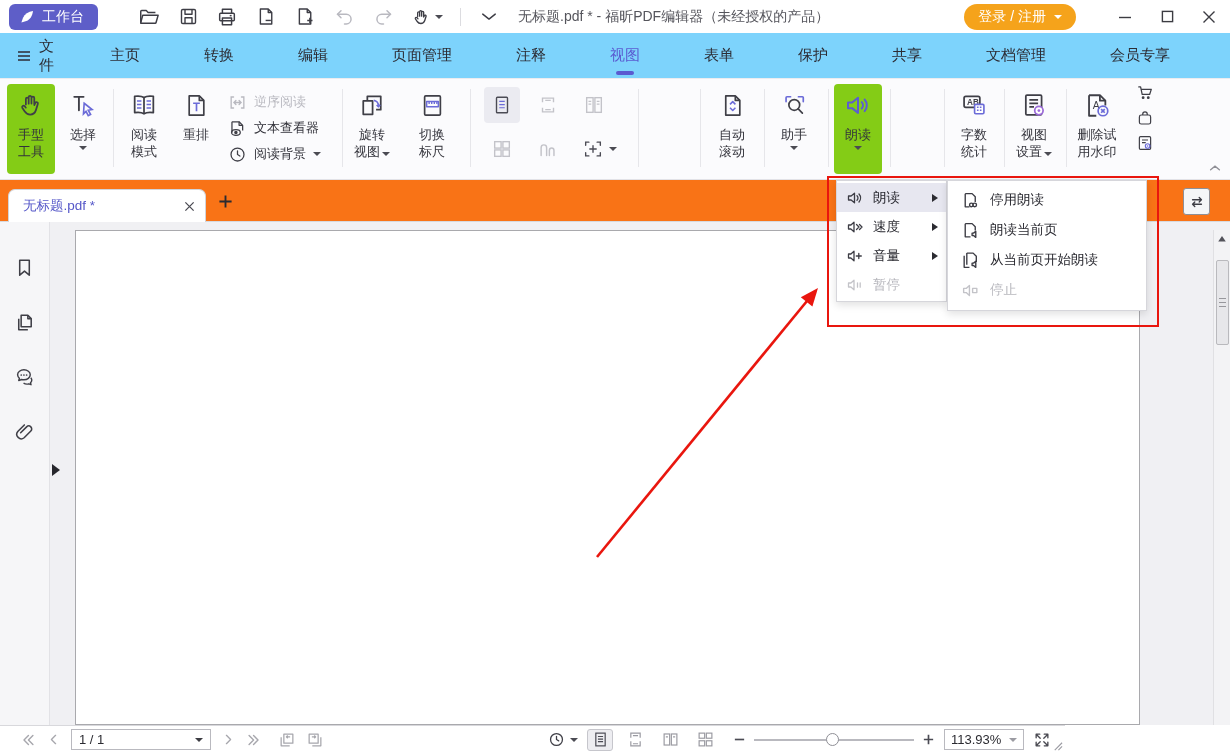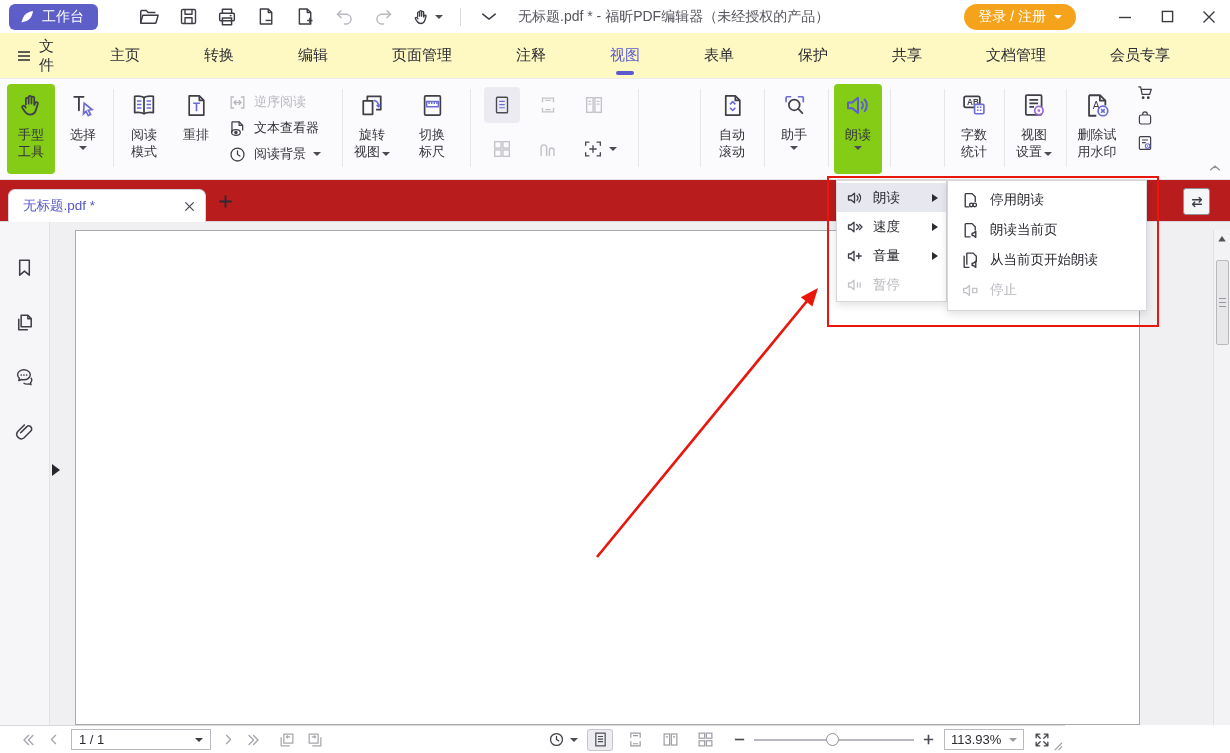--- a/index.html
+++ b/index.html
@@ -14,21 +14,21 @@
   .tb-ic { width:30px; height:26px; display:flex; align-items:center; justify-content:center; border-radius:4px; color:#3d3d45; }
   .tb-ic.dis { color:#b9b9c0; }
   .tb-sep { width:1px; height:18px; background:#dcdce0; margin:0 4px; }
   .tb-title { font-size:14px; color:#55555c; margin-left:14px; white-space:nowrap; }
   .tb-right { margin-left:auto; display:flex; align-items:center; }
   .login-btn { display:flex; align-items:center; gap:8px; background:#F5A31B; color:#fff; font-size:14px; height:26px; border-radius:13px; padding:0 14px; margin-right:28px; }
   .win-btn { width:42px; height:30px; display:flex; align-items:center; justify-content:center; color:#3c3c42; }
   .caret-dn-w { width:0;height:0;border-left:4px solid transparent;border-right:4px solid transparent;border-top:4.5px solid #fff; }
 
   
-  .menubar { position:absolute; left:0; top:33px; width:1230px; height:46px; background:#fef9c3; display:flex; align-items:center; border-bottom:1px solid #ececf0; }
+  .menubar { position:absolute; left:0; top:33px; width:1230px; height:46px; background:#7dd3fc; display:flex; align-items:center; border-bottom:1px solid #ececf0; }
   .mb-file { display:flex; align-items:center; gap:7px; font-size:15px; color:#2c2c34; padding:0 14px 0 16px; }
   .mb-sep { width:1px; height:16px; background:#d8d8dd; margin-right:10px; }
   .mb-items { display:flex; align-items:center; }
   .mb-item { font-size:15px; color:#2c2c34; padding:12px 0; margin:0 32px; position:relative; white-space:nowrap; }
   .mb-item.active { color:#5A5AD0; }
   .mb-item.active::after { content:""; position:absolute; left:6px; right:6px; bottom:2px; height:4px; border-radius:2px; background:#5A5AD0; }
   .mb-expand { width:17px; height:26px; background:#cfe3f7; border:1px solid #b9d3ec; display:flex; align-items:center; justify-content:center; margin-left:8px; }
   .tri-right-sm { width:0;height:0;border-top:5px solid transparent;border-bottom:5px solid transparent;border-left:6px solid #23232b; }
   .mb-search { margin-left:13px; color:#3c3c44; }
 
@@ -45,21 +45,21 @@
   .rrow { display:flex; align-items:center; gap:7px; height:26px; font-size:13px; color:#33333b; white-space:nowrap; }
   .rrow.dis { color:#b9b9c0; }
   .rgrid { position:absolute; left:478px; top:6px; width:158px; height:90px; }
   .gcell { position:absolute; width:36px; height:36px; display:flex; align-items:center; justify-content:center; border-radius:4px; }
   .gcell.sel { background:#ebebf1; }
   .minicol { position:absolute; left:1130px; top:4px; width:30px; display:flex; flex-direction:column; gap:7px; align-items:center; }
   .ribbon-collapse { position:absolute; right:8px; bottom:4px; color:#8f8f96; }
   .inline-caret { margin-left:2px; }
 
   
-  .tabstrip { position:absolute; left:0; top:180px; width:1230px; height:42px; background:#b91c1c; border-bottom:1px solid #d7d9de; }
+  .tabstrip { position:absolute; left:0; top:180px; width:1230px; height:42px; background:#f97316; border-bottom:1px solid #d7d9de; }
   .tab { position:absolute; left:8px; top:9px; width:198px; height:33px; background:#fff; border:1px solid #d2d4d9; border-bottom:none; border-radius:7px 7px 0 0; display:flex; align-items:center; padding:0 10px 0 14px; }
   .tab-title { font-size:13.5px; color:#5456C8; flex:1; white-space:nowrap; overflow:hidden; }
   .tab-close { color:#4a4a52; margin-left:6px; }
   .tab-add { position:absolute; left:218px; top:14px; color:#2b2b31; }
   .sync-btn { position:absolute; left:1183px; top:8px; width:27px; height:27px; border:1px solid #8f8f96; background:#f5f6f8; border-radius:3px; display:flex; align-items:center; justify-content:center; color:#3d3d45; }
 
   
   .main { position:absolute; left:0; top:222px; width:1230px; height:503px; background:#f0f0f3; }
   .sidebar { position:absolute; left:0; top:0; width:50px; height:503px; background:#f6f6f8; border-right:1px solid #e2e2e6; display:flex; flex-direction:column; align-items:center; }
   .sb-ic { margin-top:32px; color:#3f3f47; }

